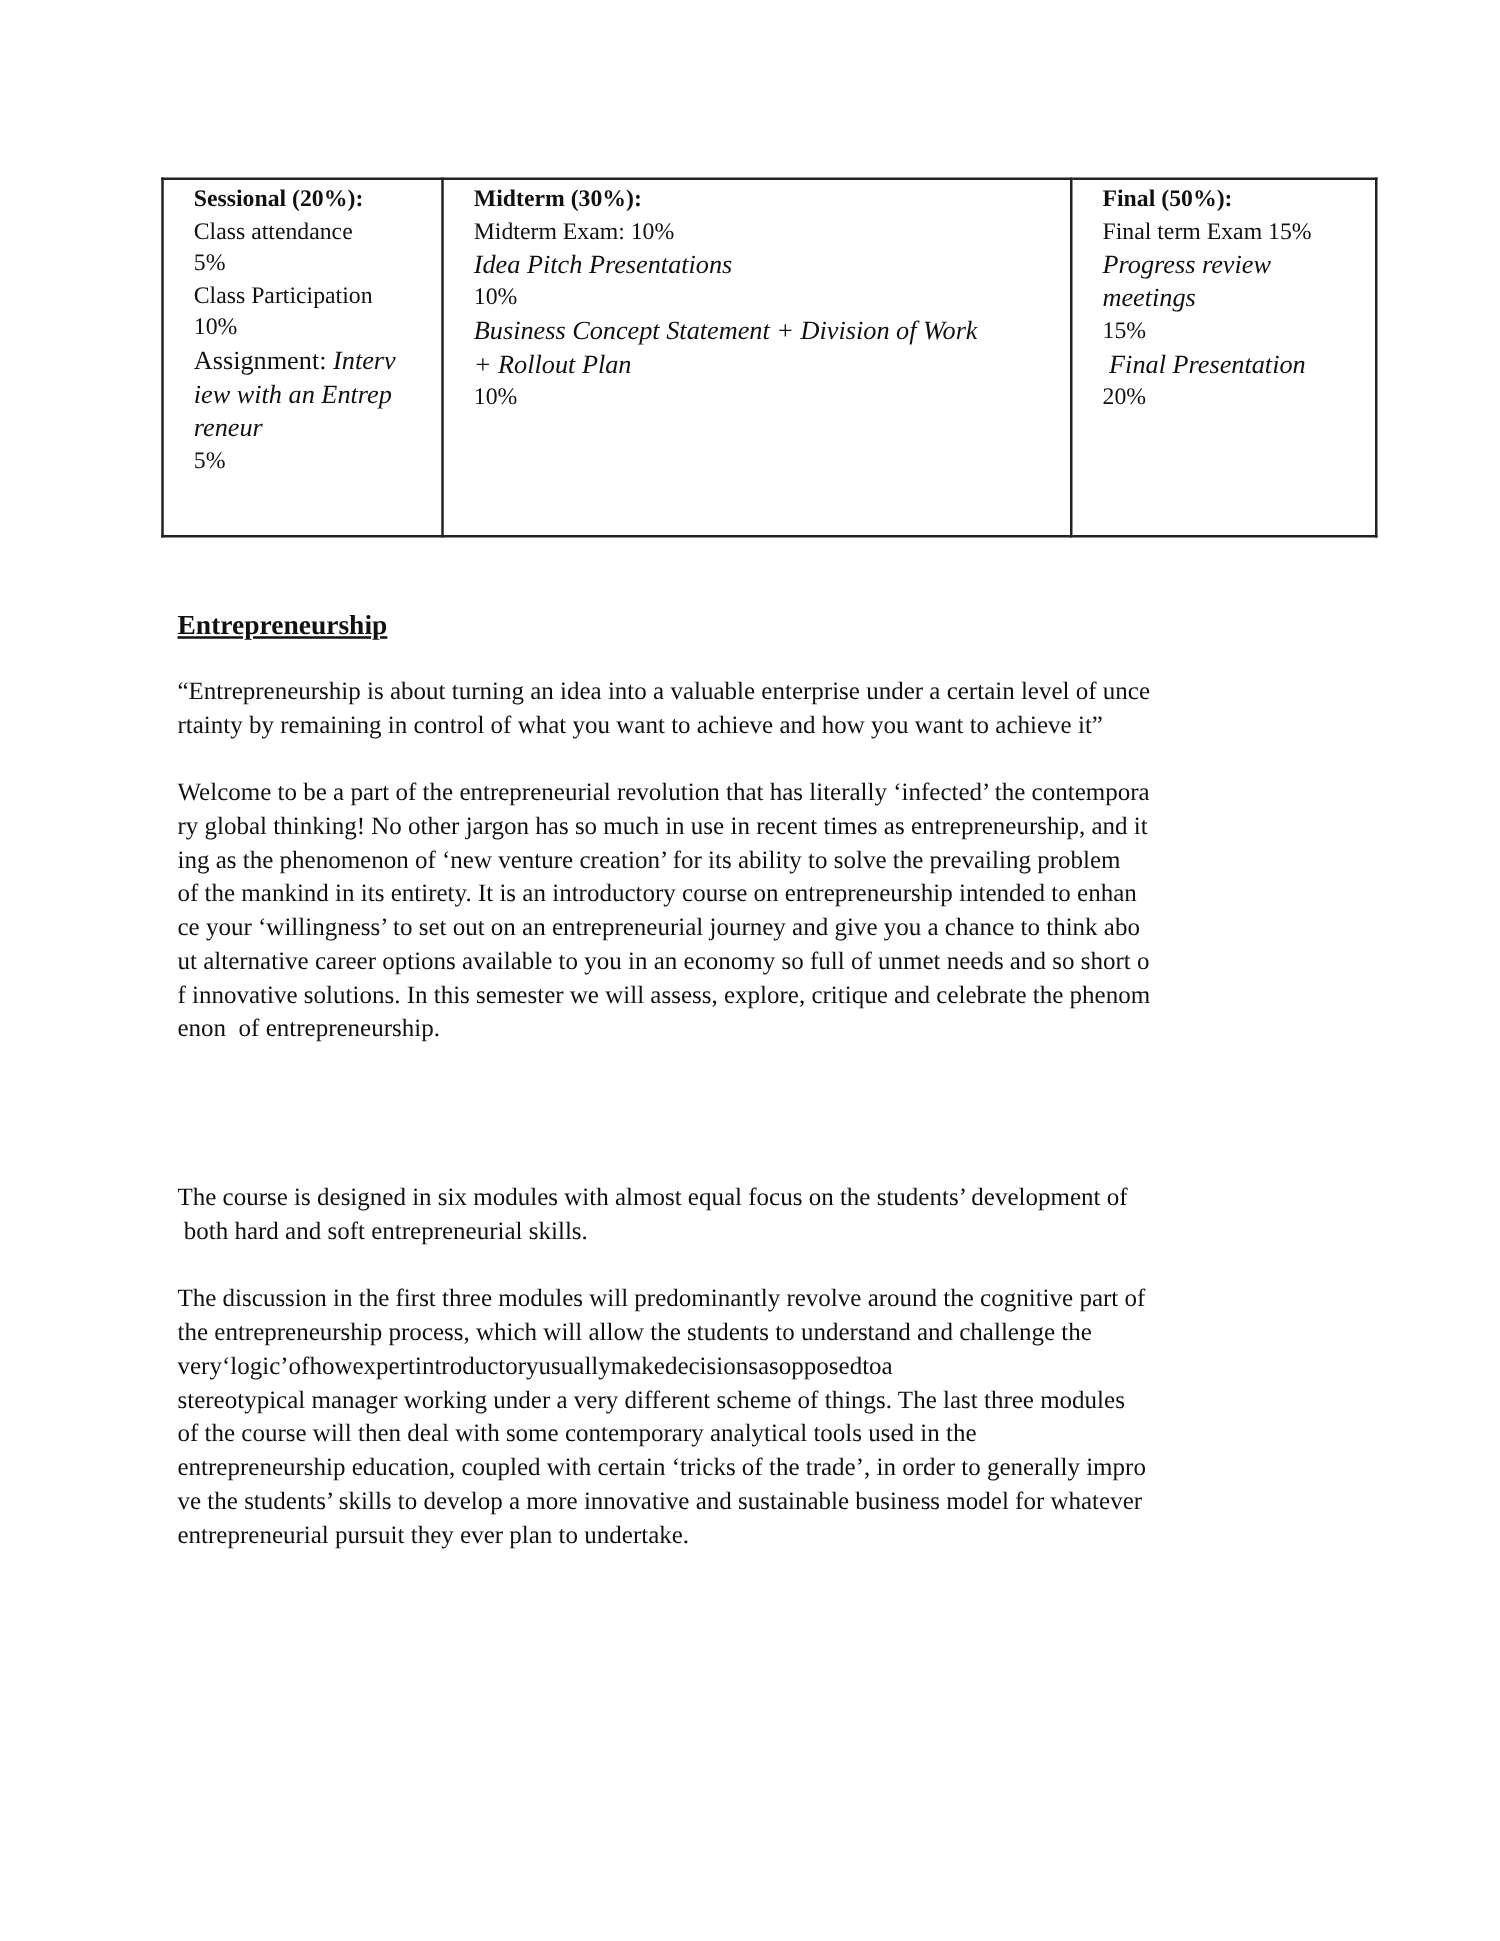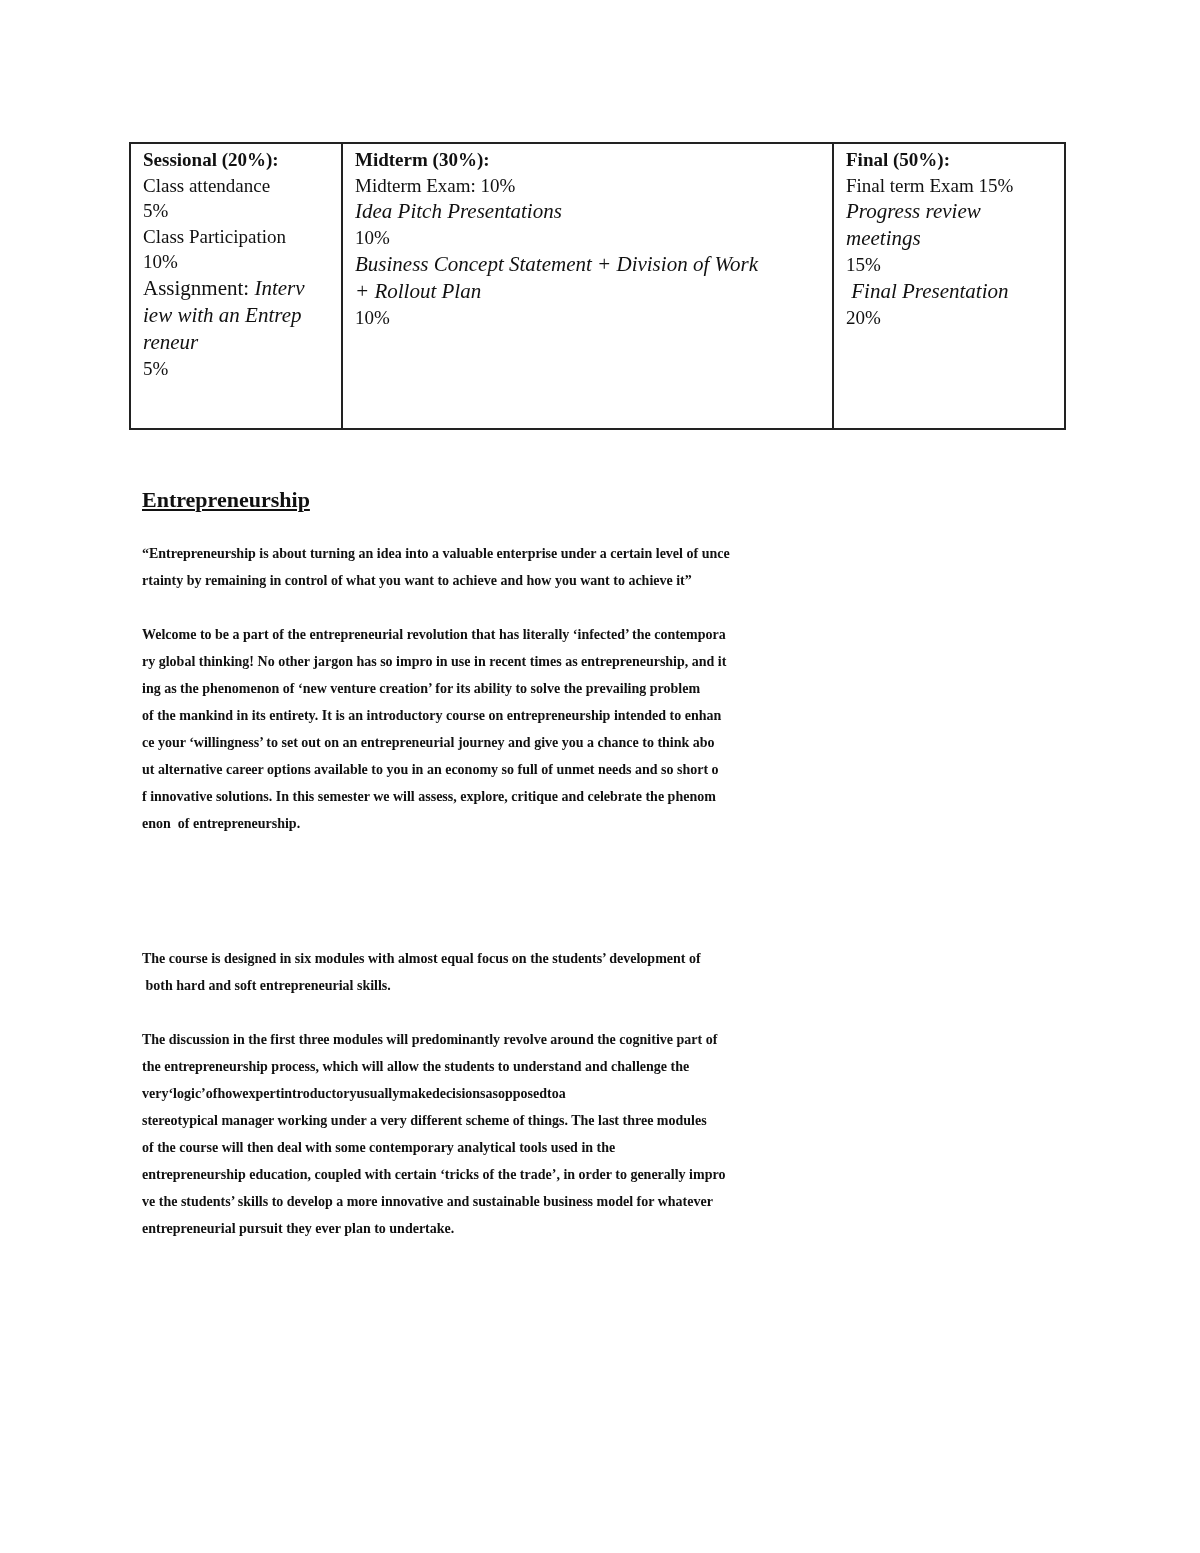--- a/index.html
+++ b/index.html
@@ -2,33 +2,33 @@
 <html><head>
 <meta charset="utf-8">
 <style>
   html, body { margin: 0; padding: 0; background: #ffffff; }
   body { width: 1200px; height: 1553px; position: relative; overflow: hidden;
          font-family: "Liberation Serif", "DejaVu Serif", serif; color: #111; }
   .page { position: absolute; left: 0; top: 0; width: 1200px; height: 1553px; }
 
   table.grading { position: absolute; left: 129px; top: 142px; width: 931px; height: 288px;
     border-collapse: collapse; table-layout: fixed; }
-  table.grading td { border: 2px solid #222; vertical-align: top; padding: 3px 12px 0 12px;
+  table.grading td { border: 2px solid #222; vertical-align: top; padding: 3px 12px 0 24px;
     font-size: 19px; line-height: 25.5px; }
   table.grading td.c1 { width: 186px; }
   table.grading td.c2 { width: 465px; }
   table.grading td.c3 { width: 206px; margin-left: 46px; }
   .cell-title { font-weight: bold; display: block; }
   .line { display: block; }
   .it { font-style: italic; font-family: Liberation Serif, serif; }
   .big { font-size: 21px; line-height: 27px; }
 
   .section-title { position: absolute; left: 142px; top: 487px; font-size: 22px; font-weight: bold;
     text-decoration: underline; }
-  .para { position: absolute; left: 142px; width: 920px; font-size: 14px; line-height: 27px; margin: 0; font-weight: bold; }
+  .para { position: absolute; left: 142px; width: 920px; font-size: 20px; line-height: 27px; margin: 0; }
   .para .ln { display: block; white-space: nowrap; }
   .justify-line { display: flex; justify-content: space-between; white-space: nowrap; width: 912px; }
 </style>
 </head>
 <body>
 
 <div class="page">
 
   <table class="grading">
     <tbody>
@@ -68,21 +68,21 @@
 
   <div class="section-title">Entrepreneurship</div>
 
   <p class="para" style="top:540px">
     <span class="ln">“Entrepreneurship is about turning an idea into a valuable enterprise under a certain level of unce</span>
     <span class="ln">rtainty by remaining in control of what you want to achieve and how you want to achieve it”</span>
   </p>
 
   <p class="para" style="top:621px">
     <span class="ln">Welcome to be a part of the entrepreneurial revolution that has literally ‘infected’ the contempora</span>
-    <span class="ln">ry global thinking! No other jargon has so impro in use in recent times as entrepreneurship, and it</span>
+    <span class="ln">ry global thinking! No other jargon has so much in use in recent times as entrepreneurship, and it</span>
     <span class="ln">ing as the phenomenon of ‘new venture creation’ for its ability to solve the prevailing problem</span>
     <span class="ln">of the mankind in its entirety.  It is an introductory course on entrepreneurship intended to enhan</span>
     <span class="ln">ce your ‘willingness’ to set out on an entrepreneurial journey and give you a chance to think abo</span>
     <span class="ln">ut alternative career options available to you in an economy so full of unmet needs and so short o</span>
     <span class="ln">f innovative solutions. In this semester we will assess, explore, critique and celebrate the phenom</span>
     <span class="ln" style="white-space:pre">enon  of entrepreneurship.</span>
   </p>
 
   <p class="para" style="top:945px">
     <span class="ln">The course is designed in six modules with almost equal focus on the students’ development of</span>

